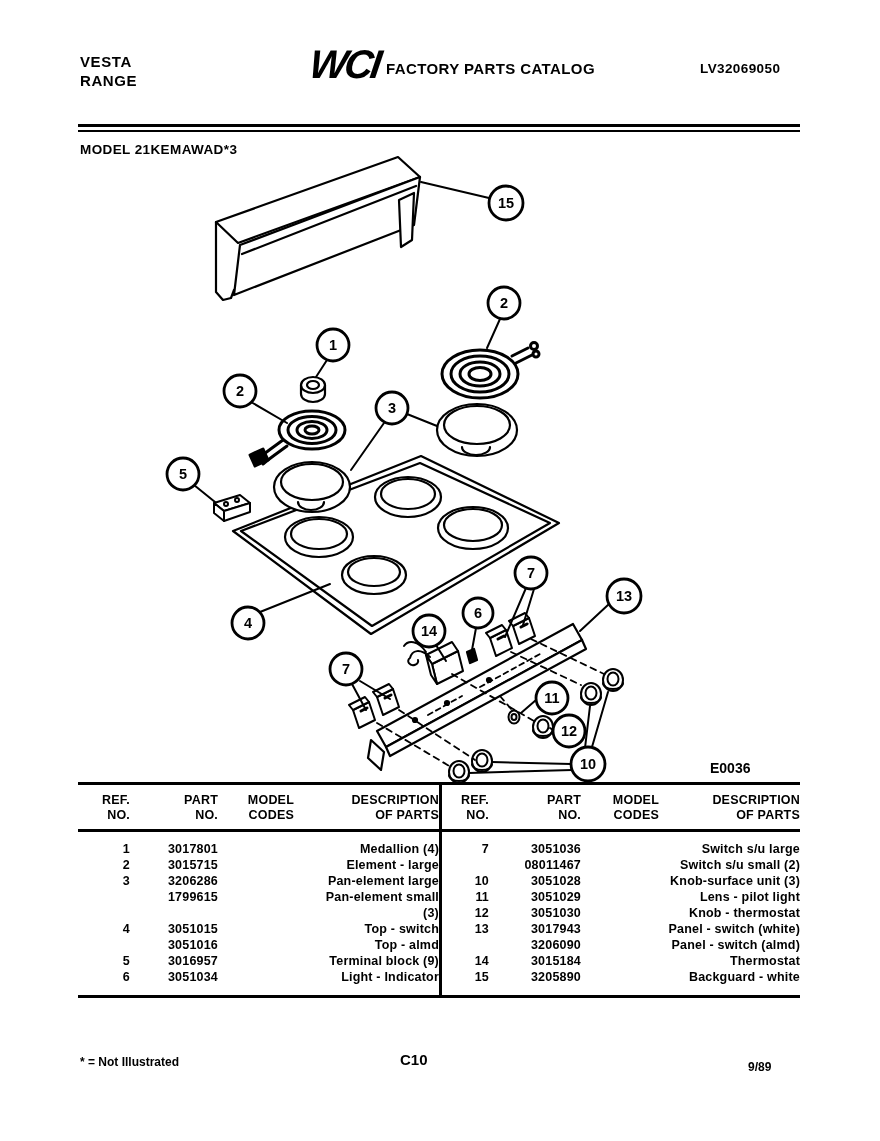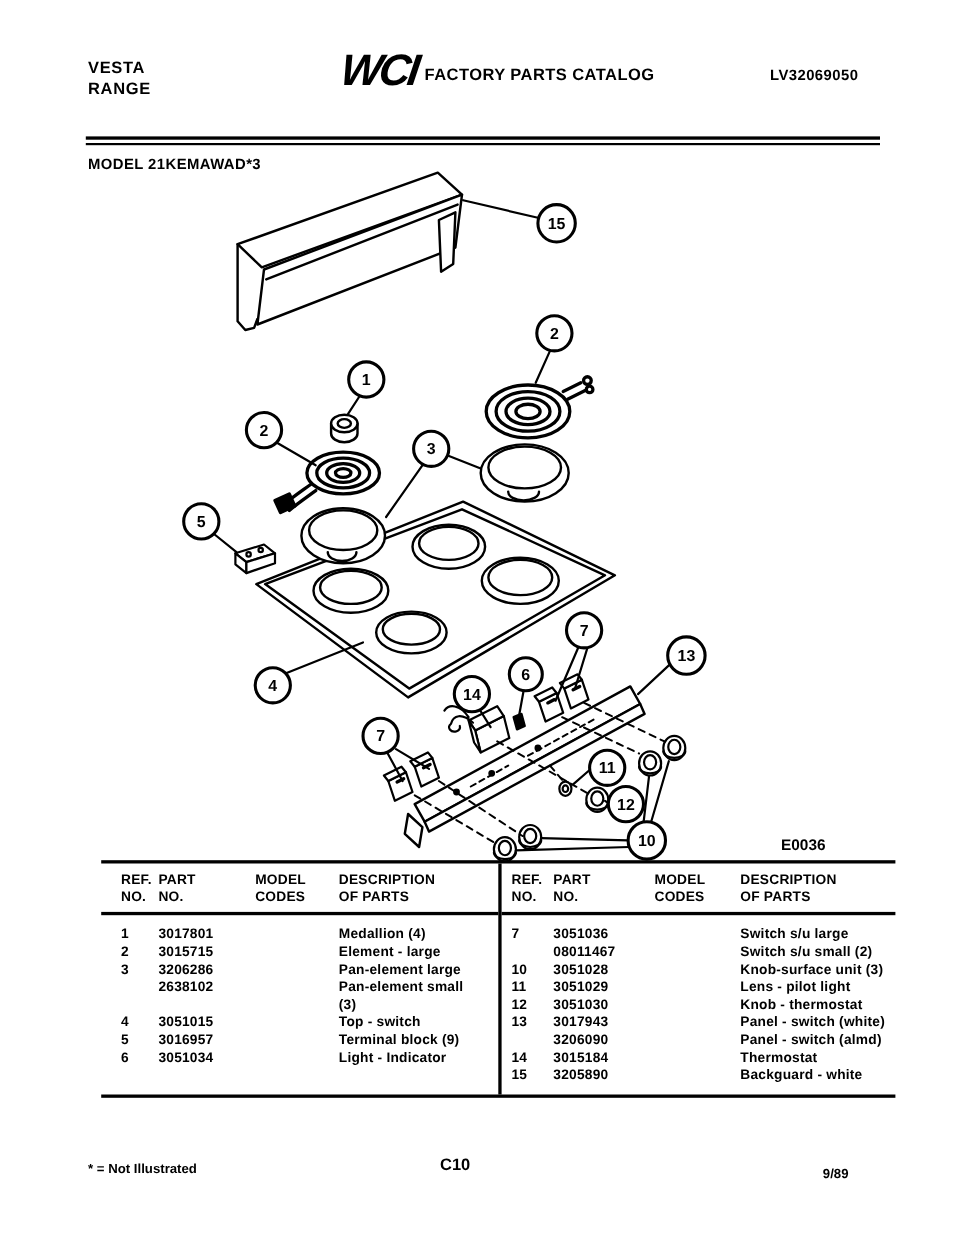--- a/index.html
+++ b/index.html
@@ -10,22 +10,22 @@
          letter-spacing:.6px;white-space:pre-line;}
   .logo{left:310px;top:42px;font-weight:bold;font-style:italic;font-size:40px;
         letter-spacing:-3px;transform:skewX(-8deg);}
   .catalog-title{left:386px;top:60px;font-weight:bold;font-size:15px;letter-spacing:.4px;}
   .doc-number{left:700px;top:61px;font-weight:bold;font-size:13.5px;letter-spacing:.4px;}
   .double-rule{left:78px;top:124px;width:722px;height:3px;
                border-top:3px solid #000;border-bottom:2px solid #000;}
   .model-line{left:80px;top:142px;font-weight:bold;font-size:13.5px;letter-spacing:.4px;}
   .diagram-svg{position:absolute;left:0;top:140px;}
 
-  .parts-table{left:92px;top:782px;width:722px;display:flex;
-               border-top:3px solid #000;border-bottom:3px solid #000;}
+  .parts-table{left:78px;top:782px;width:722px;display:flex;
+               border-top:3px solid #000;border-bottom:3px solid #000;text-align:right;}
   .t-half{width:361px;box-sizing:border-box;}
   .t-right{border-left:3px solid #000;}
   .t-row{display:grid;grid-template-columns:52px 88px 76px auto;}
   .t-right .t-row{grid-template-columns:47px 92px 78px auto;}
   .t-cell{font-weight:bold;font-size:12.5px;line-height:16px;letter-spacing:.2px;}
   .t-cell:first-child{padding-left:18px;}
   .t-right .t-cell:first-child{padding-left:9px;}
   .t-head{border-bottom:3px solid #000;padding:8px 0 6px;}
   .t-head .t-cell{white-space:pre-line;line-height:15px;font-size:12.5px;}
   .t-body{padding:9px 0 10px;}
@@ -293,35 +293,41 @@
             <div class="t-cell">Element - large</div>
           </div>
           <div class="t-row">
             <div class="t-cell">3</div>
             <div class="t-cell">3206286</div>
             <div class="t-cell"></div>
             <div class="t-cell">Pan-element large</div>
           </div>
           <div class="t-row">
             <div class="t-cell"></div>
-            <div class="t-cell">2638102</div>
+            <div class="t-cell">1799615</div>
             <div class="t-cell"></div>
             <div class="t-cell">Pan-element small</div>
           </div>
           <div class="t-row">
             <div class="t-cell"></div>
             <div class="t-cell"></div>
             <div class="t-cell"></div>
             <div class="t-cell">(3)</div>
           </div>
           <div class="t-row">
             <div class="t-cell">4</div>
             <div class="t-cell">3051015</div>
             <div class="t-cell"></div>
             <div class="t-cell">Top - switch</div>
+          </div>
+          <div class="t-row">
+            <div class="t-cell"></div>
+            <div class="t-cell">3051016</div>
+            <div class="t-cell"></div>
+            <div class="t-cell">Top - almd</div>
           </div>
           <div class="t-row">
             <div class="t-cell">5</div>
             <div class="t-cell">3016957</div>
             <div class="t-cell"></div>
             <div class="t-cell">Terminal block (9)</div>
           </div>
           <div class="t-row">
             <div class="t-cell">6</div>
             <div class="t-cell">3051034</div>

